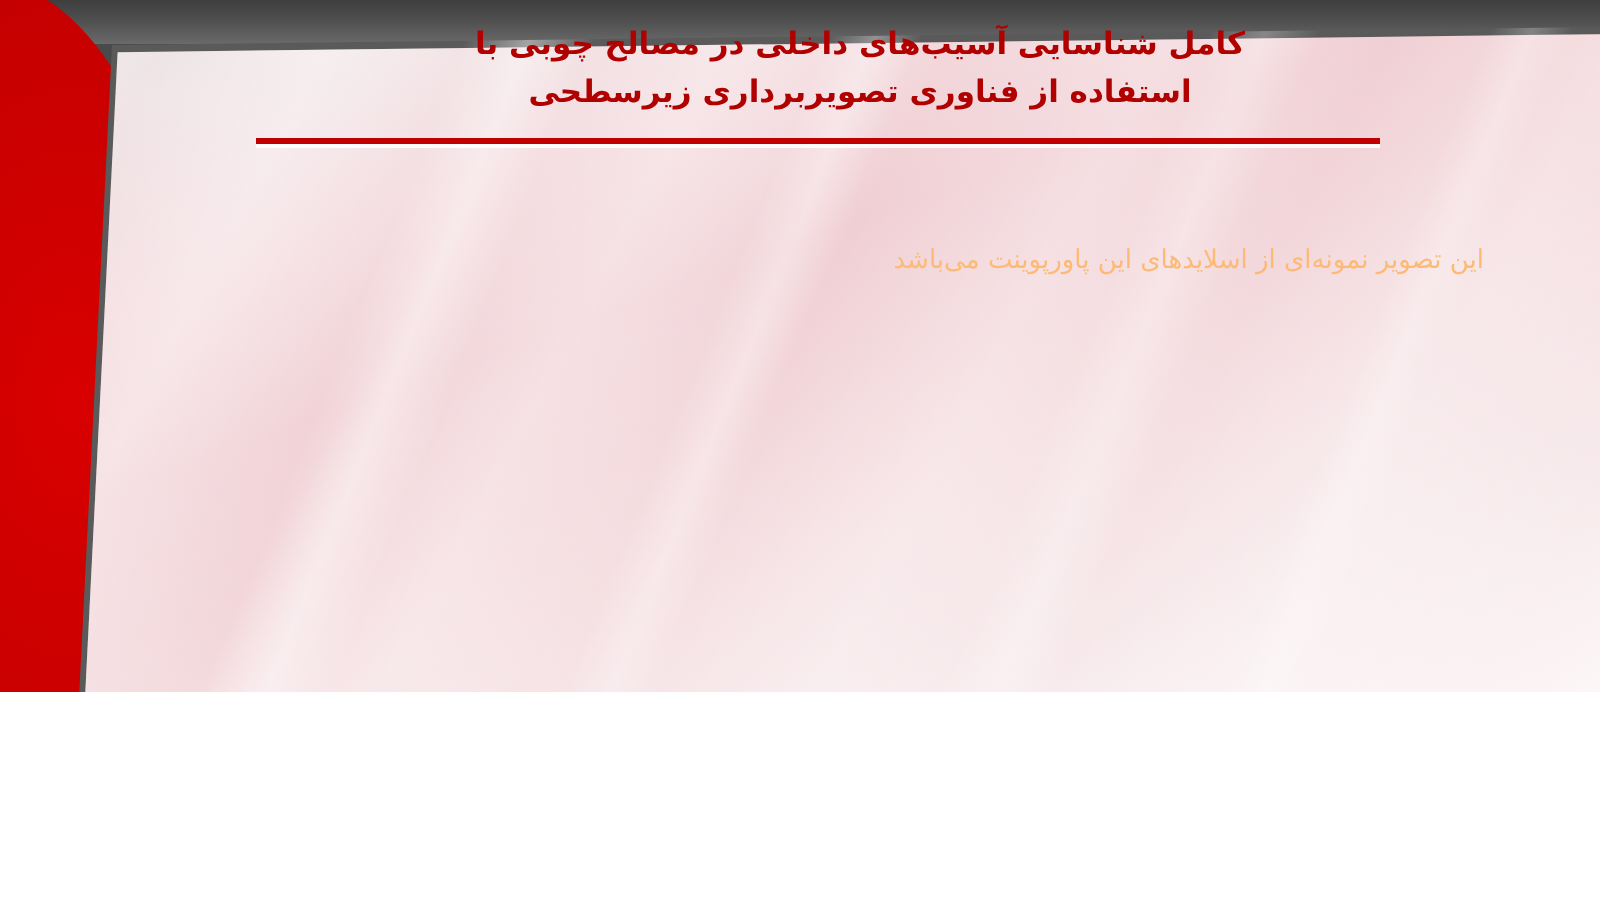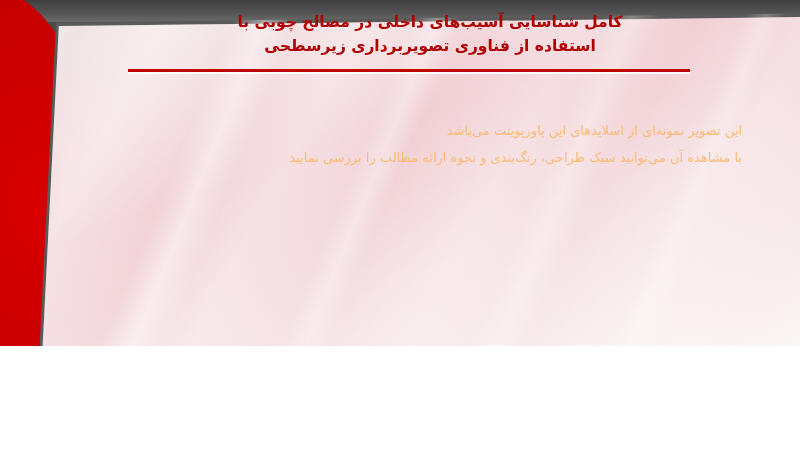--- a/index.html
+++ b/index.html
@@ -182,17 +182,16 @@
 
     <div class="title-block">
       <div class="title-line">کامل شناسایی آسیب‌های داخلی در مصالح چوبی با</div>
       <div class="title-line">استفاده از فناوری تصویربرداری زیرسطحی</div>
     </div>
 
     <div class="title-rule"></div>
 
     <div class="body-block">
       <div class="body-line">این تصویر نمونه‌ای از اسلایدهای این پاورپوینت می‌باشد</div>
-      <div class="body-line">با مشاهده آن می‌توانید سبک طراحی، رنگ‌بندی و نحوه ارائه مطالب را بررسی نمایید</div>
     </div>
 
   </div>
 </div>
 
 </body></html>

